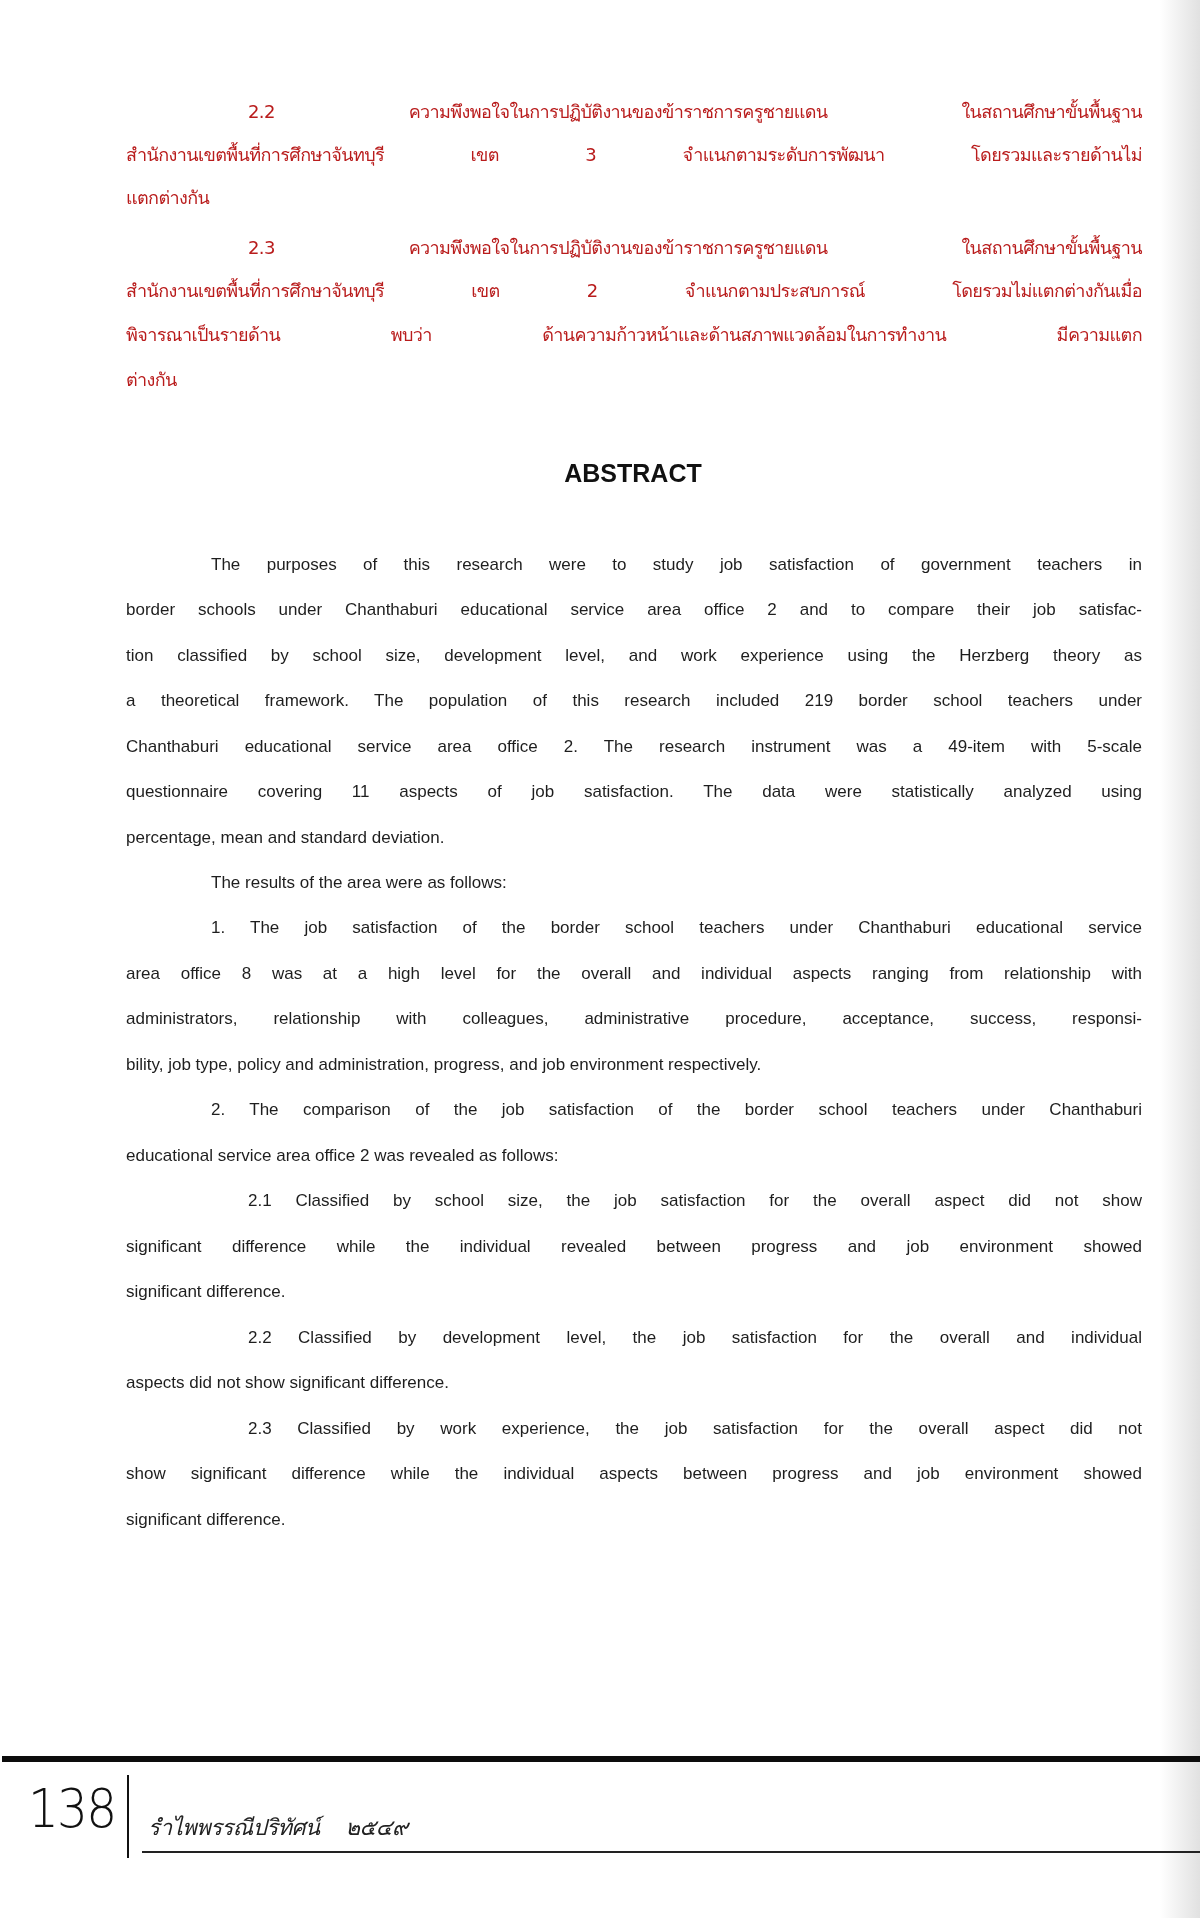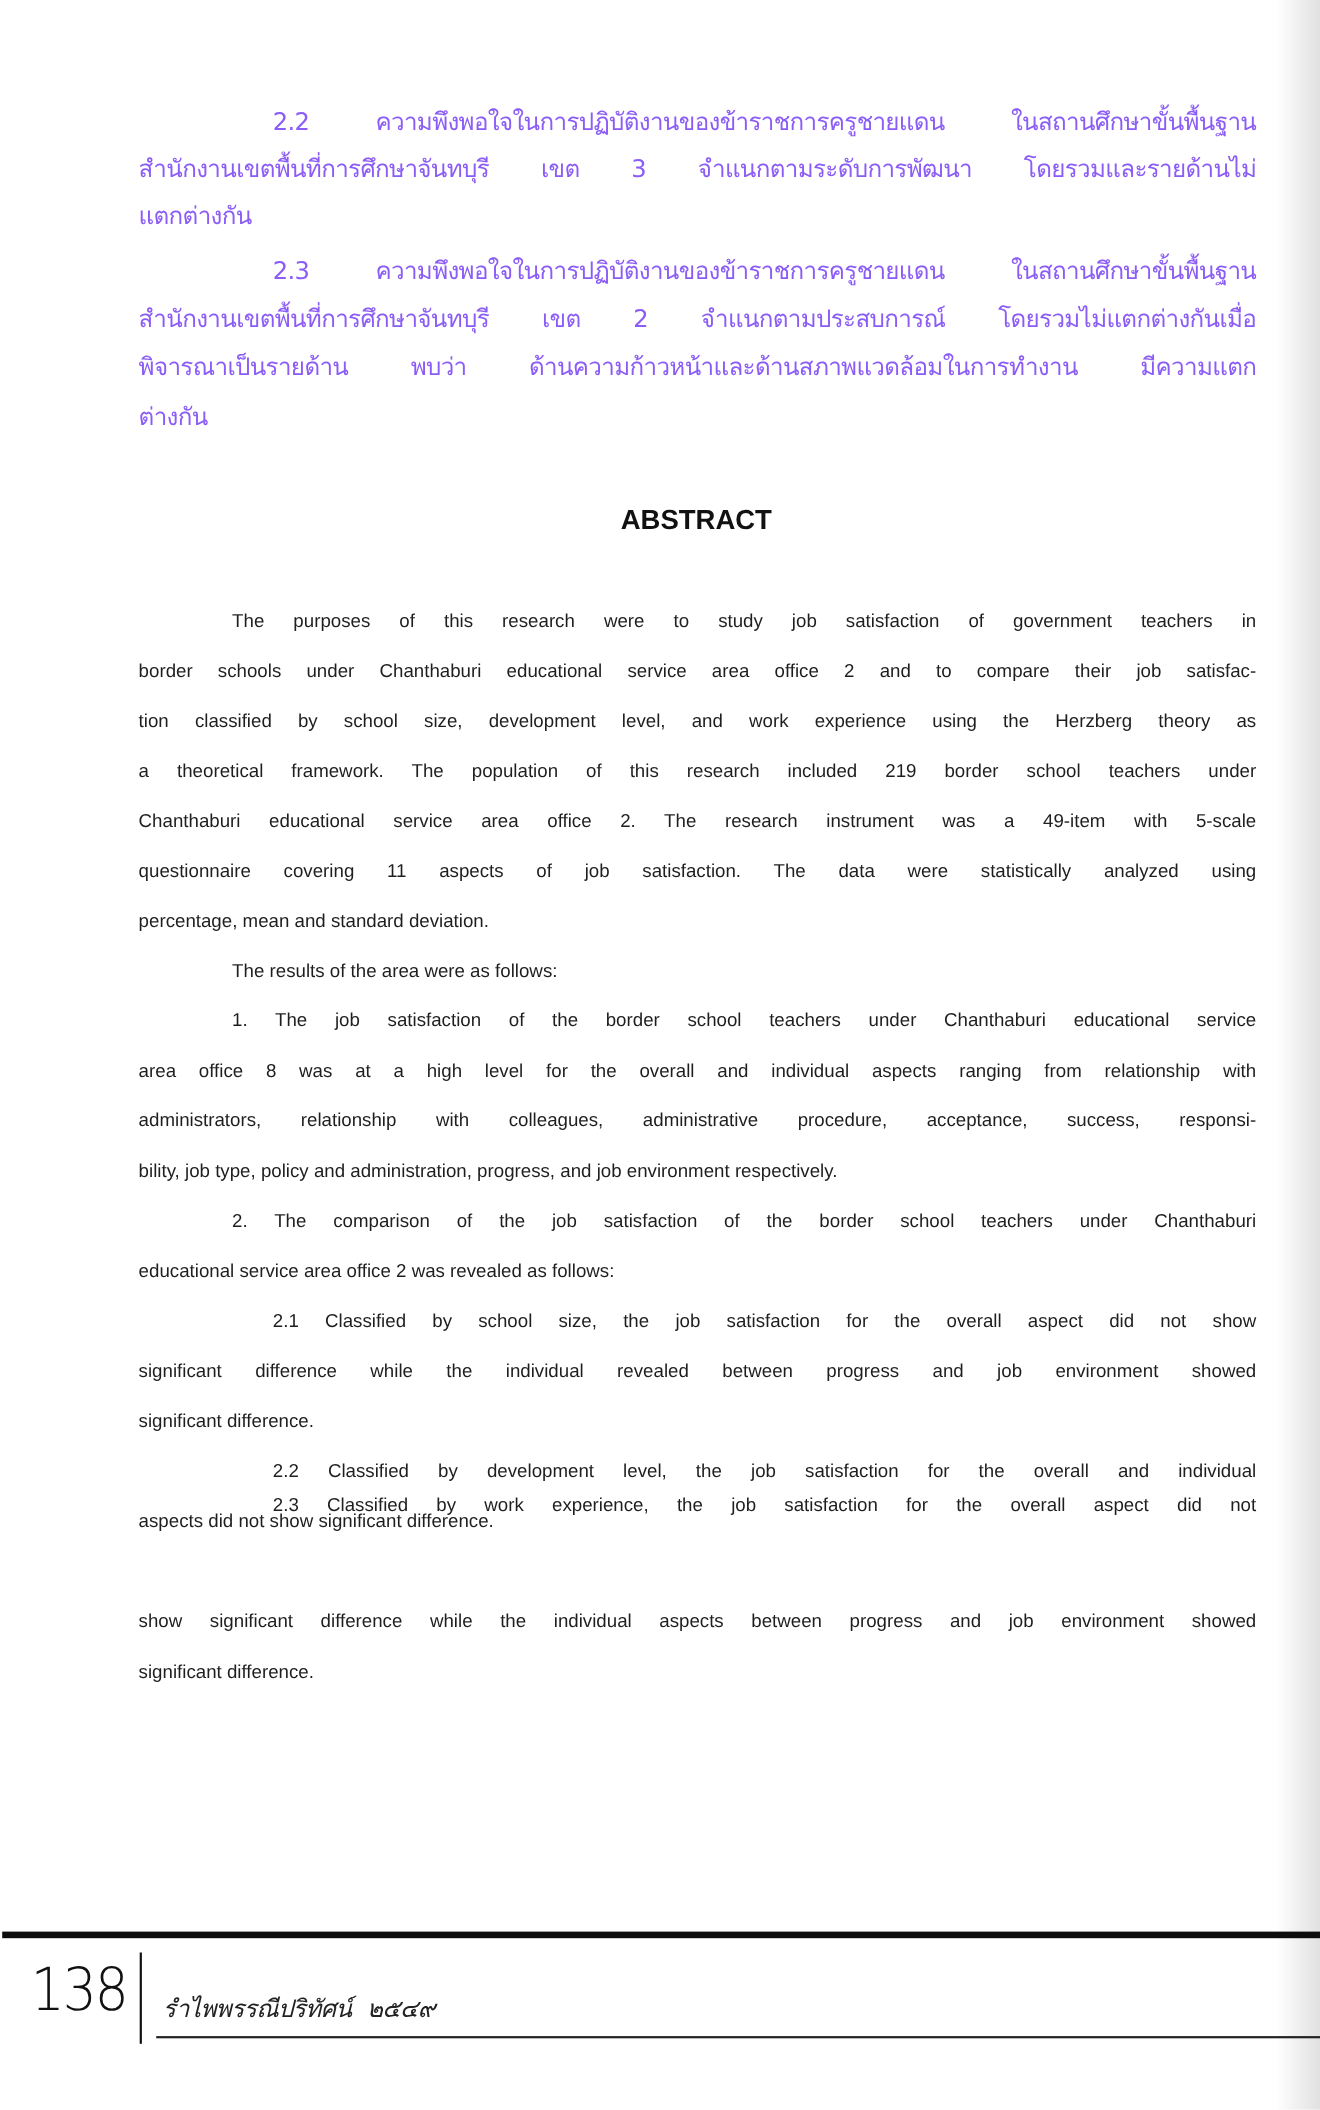--- a/index.html
+++ b/index.html
@@ -15,23 +15,23 @@
     pointer-events: none;
   }
   .line {
     position: absolute; left: 126px; width: 1016px;
     white-space: nowrap; overflow: visible;
     text-align: justify; text-align-last: justify;
   }
   .line.last { text-align-last: left; }
   .thai {
     font-family: "DejaVu Sans", sans-serif;
-    font-size: 22px; line-height: 30px; height: 30px;
+    font-size: 18px; line-height: 30px; height: 30px;
     letter-spacing: -0.6px;
-    color: #8b5cf6;
+    color: #b91c1c;
   }
   .eng {
     font-family: "Liberation Sans", sans-serif;
     font-size: 17px; line-height: 28px; height: 28px;
     transform-origin: left center;
     color: #1e1e1e;
   }
   .ind1 { left: 211px; width: 931px; }
   .ind2 { left: 248px; width: 894px; }
   .heading {
@@ -50,21 +50,21 @@
     transform: scaleX(0.9); transform-origin: left center;
   }
   .footer-vbar {
     position: absolute; left: 127px; top: 1775px; width: 2px; height: 83px; background: #111;
   }
   .journal-title {
     position: absolute; left: 148px; top: 1814px;
     font-family: "DejaVu Sans", sans-serif; font-style: italic;
     font-size: 22px; line-height: 28px; color: #222; letter-spacing: -0.5px;
   }
-  .journal-title .year { margin-left: 14px; }
+  .journal-title .year { margin-left: 26px; }
   .footer-underline {
     position: absolute; left: 142px; top: 1851px; width: 1058px; height: 2px; background: #222;
   }
 </style>
 </head>
 <body>
 
 <div class="page-shade"></div>
 
 <div>
@@ -95,21 +95,21 @@
   <div class="line eng" style="top:960px">area office 8 was at a high level for the overall and individual aspects ranging from relationship with</div>
   <div class="line eng" style="top:1005px">administrators, relationship with colleagues, administrative procedure, acceptance, success, responsi-</div>
   <div class="line eng last" style="top:1051px">bility, job type, policy and administration, progress, and job environment respectively.</div>
   <div class="line eng ind1" style="top:1096px">2.  The comparison of the job satisfaction of the border school teachers under  Chanthaburi</div>
   <div class="line eng last" style="top:1142px">educational service area office 2  was revealed as follows:</div>
   <div class="line eng ind2" style="top:1187px">2.1   Classified by school size, the job satisfaction for the overall aspect did not show</div>
   <div class="line eng" style="top:1233px">significant difference while the individual revealed between progress and job environment showed</div>
   <div class="line eng last" style="top:1278px">significant difference.</div>
   <div class="line eng ind2" style="top:1324px">2.2   Classified by development level, the job satisfaction for the overall and individual</div>
   <div class="line eng last" style="top:1369px">aspects did not show significant difference.</div>
-  <div class="line eng ind2" style="top:1355px">2.3   Classified by work experience, the job satisfaction for the overall aspect did not</div>
+  <div class="line eng ind2" style="top:1415px">2.3   Classified by work experience, the job satisfaction for the overall aspect did not</div>
   <div class="line eng" style="top:1460px">show significant difference while the individual aspects between progress and job environment showed</div>
   <div class="line eng last" style="top:1506px">significant difference.</div>
 </div>
 
 <div>
   <div class="footer-rule"></div>
   <div class="page-number">138</div>
   <div class="footer-vbar"></div>
   <div class="journal-title">
     <span>รำไพพรรณีปริทัศน์</span><span class="year">๒๕๔๙</span>

